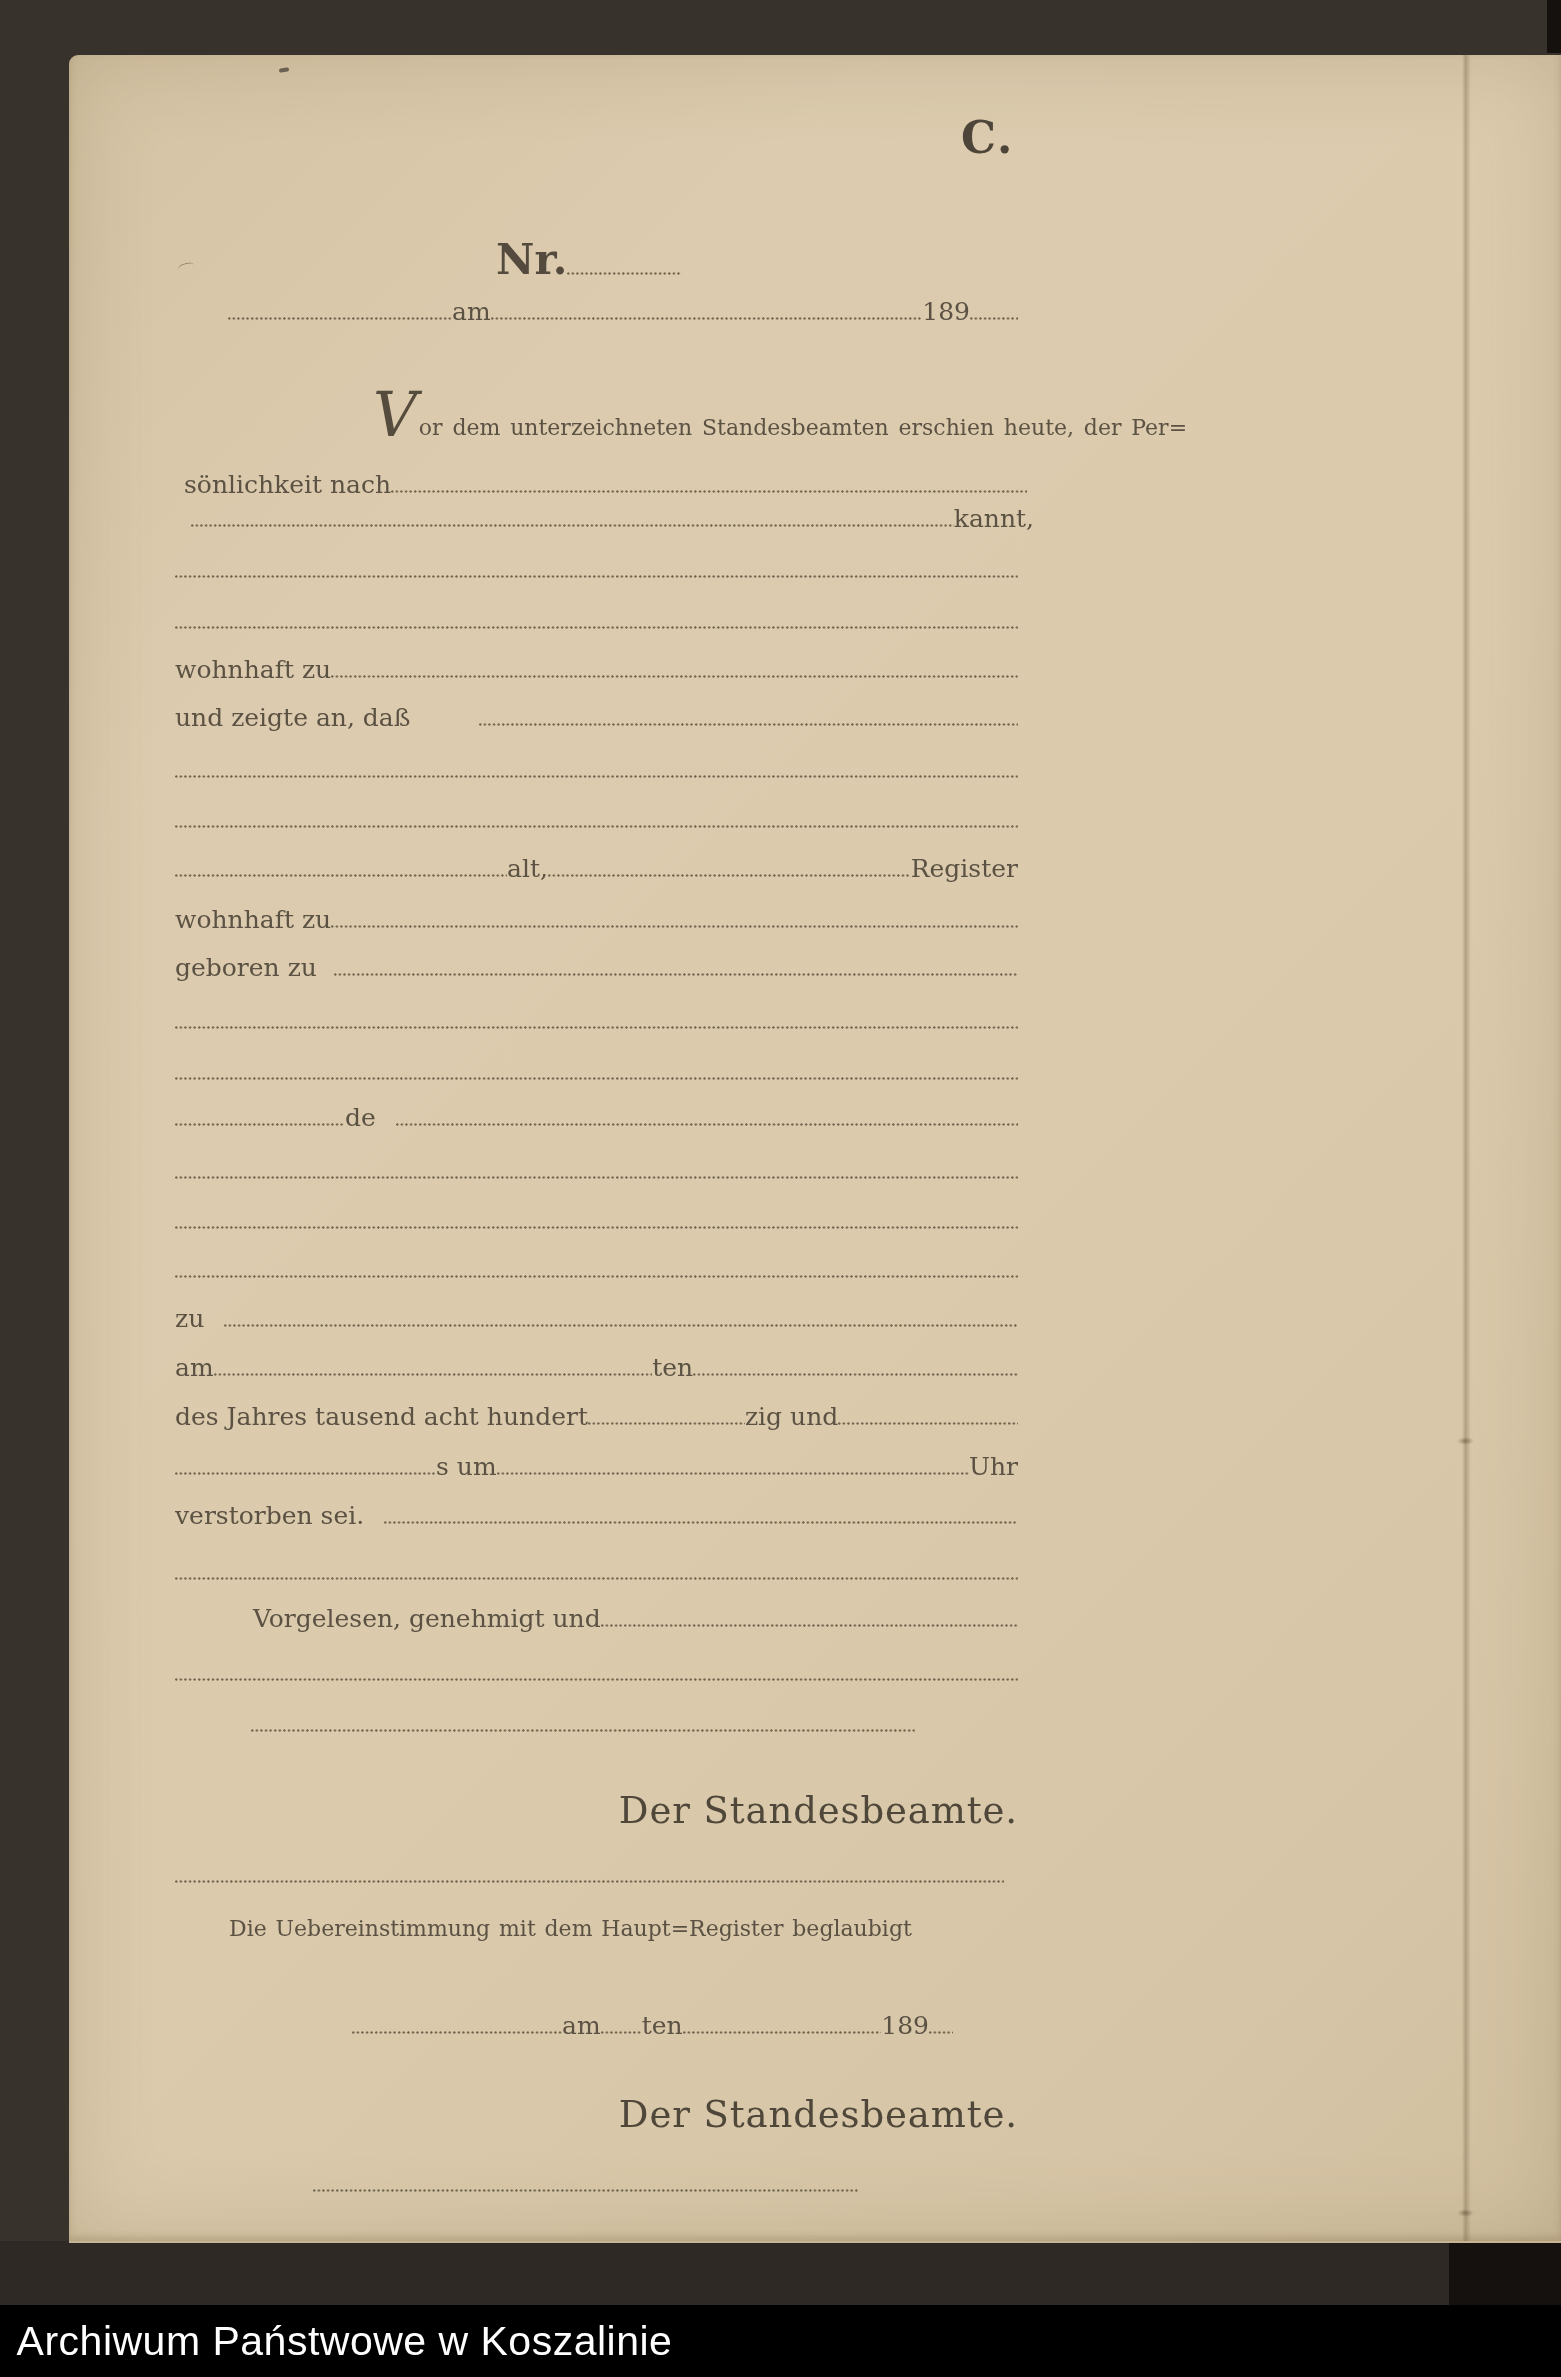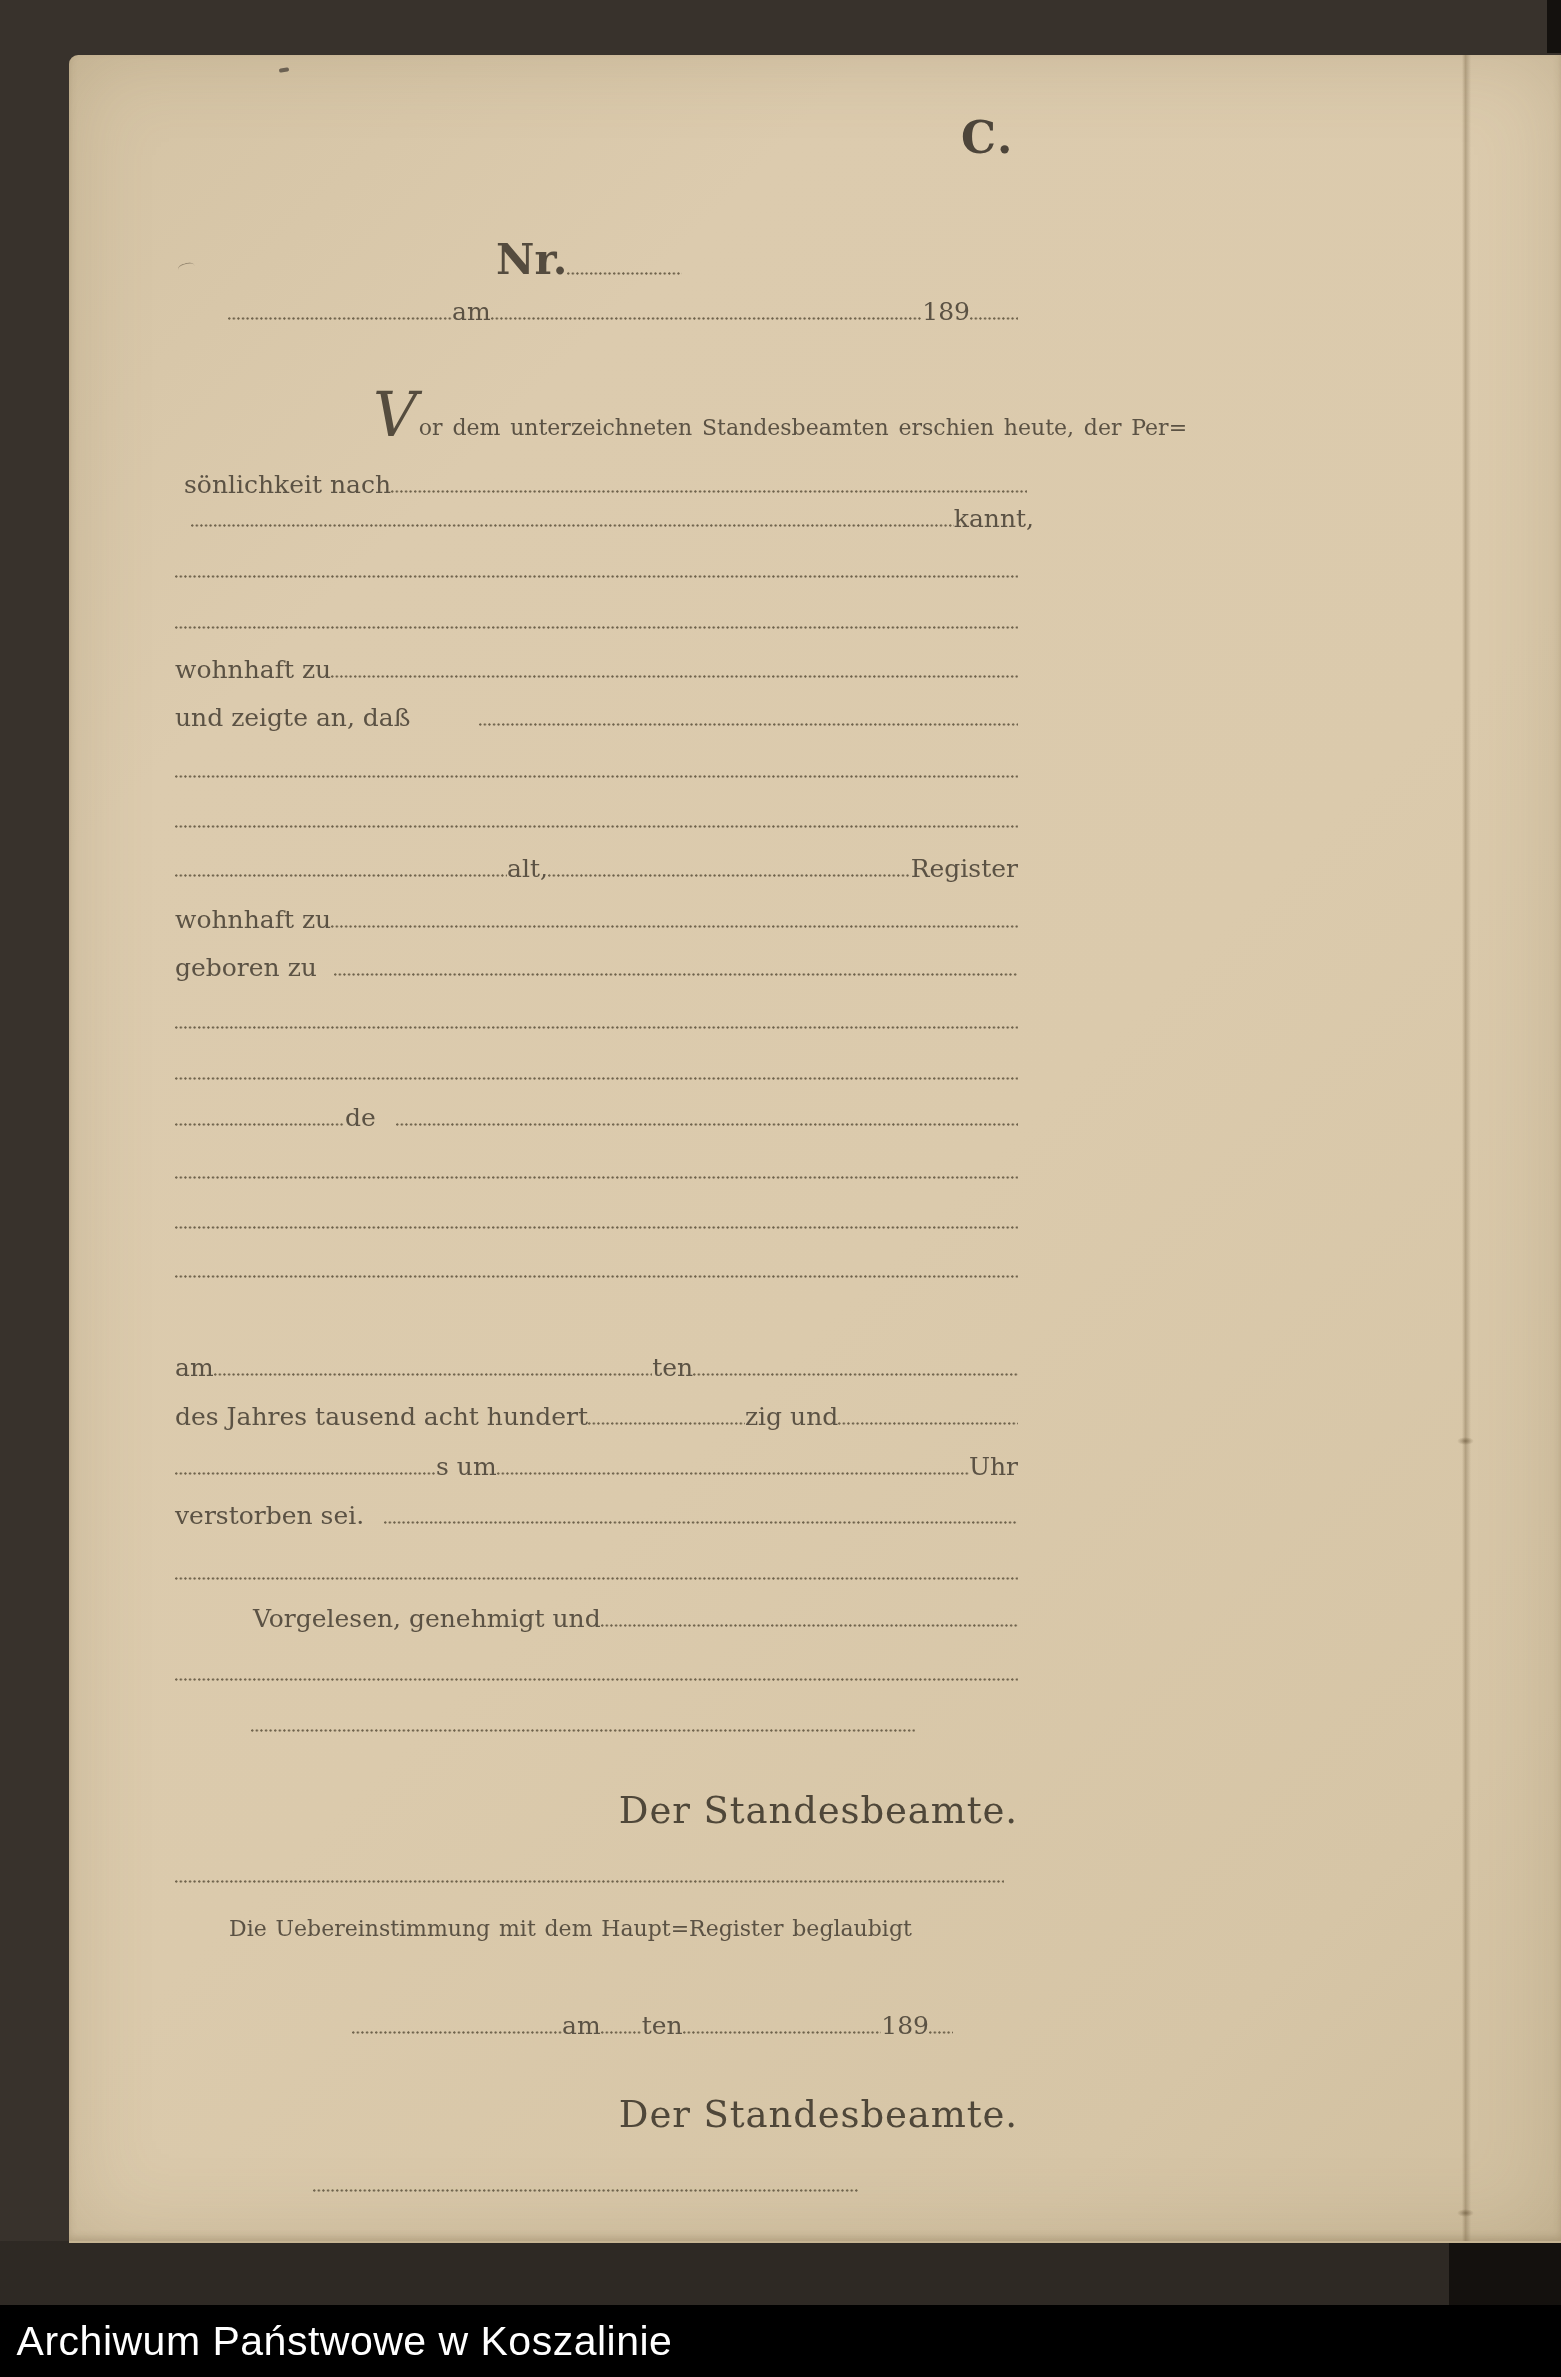--- a/index.html
+++ b/index.html
@@ -210,20 +210,25 @@
     <div class="row" style="left:106px; top:1094px; width:843px;">
       <span class="dl"></span>
     </div>
     <div class="row" style="left:106px; top:1144px; width:843px;">
       <span class="dl"></span>
     </div>
     <div class="row" style="left:106px; top:1193px; width:843px;">
       <span class="dl"></span>
     </div>
 
+    <div class="row" style="left:106px; top:1242px; width:843px;">
+      <span class="lbl">zu</span>
+      <span class="sp" style="width:20px;"></span>
+      <span class="dl"></span>
+    </div>
 
     <div class="row" style="left:106px; top:1291px; width:843px;">
       <span class="lbl">am</span>
       <span class="dl" style="flex-grow:1.35;"></span>
       <span class="lbl">ten</span>
       <span class="dl"></span>
     </div>
 
     <div class="row" style="left:106px; top:1340px; width:843px;">
       <span class="lbl">des Jahres tausend acht hundert</span>

